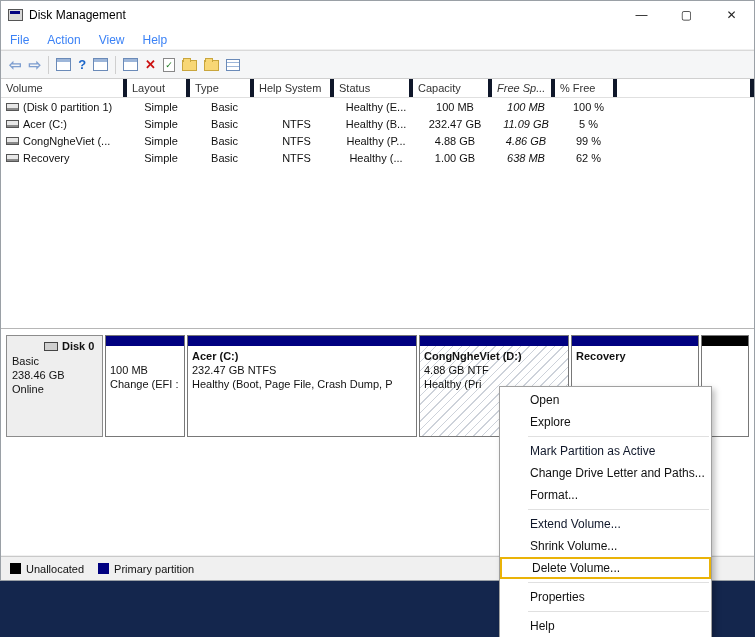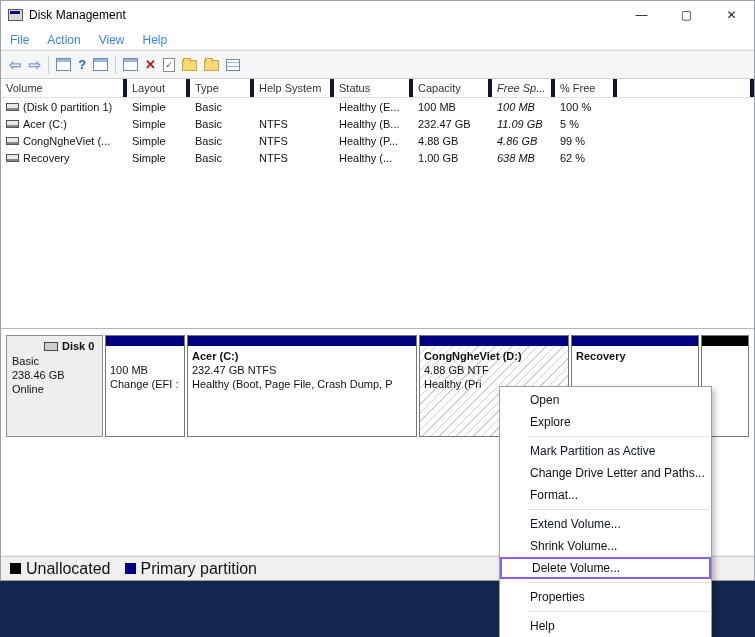--- a/index.html
+++ b/index.html
@@ -85,21 +85,21 @@
   .top-pane {
     height: 250px; background: #ffffff;
     border-bottom: 1px solid #b6b6b6;
     overflow: hidden;
   }
   .vl-header { display: flex; height: 19px; background: #ffffff; border-bottom: 1px solid #e0e0e0; }
   .vl-h {
     font-size: 11px; color: #333; padding: 3px 0 0 5px;
     border-right: 4px solid #0f172a; overflow: hidden; white-space: nowrap;
   }
-  .vl-row { display: flex; height: 17px; align-items: center; }
+  .vl-row { display: flex; height: 17px; align-items: center; text-align: center; }
   .vl-c { font-size: 11px; color: #111; padding-left: 5px; overflow: hidden; white-space: nowrap; }
   .c0 { width: 126px; } .c1 { width: 63px; } .c2 { width: 64px; }
   .c3 { width: 80px; } .c4 { width: 79px; } .c5 { width: 79px; }
   .c6 { width: 63px; font-style: italic; } .c7 { width: 62px; } .c8 { flex: 1; }
   .vol-cell { display: flex; align-items: center; gap: 4px; }
   .vol-icon {
     width: 13px; height: 8px; flex: 0 0 auto;
     background: linear-gradient(#e8e8e8 60%, #8a8a8a 60%);
     border: 1px solid #555;
   }
@@ -124,37 +124,37 @@
     background: repeating-linear-gradient(135deg, #ffffff 0 5px, #cdd2da 5px 6px);
   }
   .p-efi { width: 80px; } .p-c { width: 230px; } .p-d { width: 150px; }
   .p-rec { width: 128px; } .p-un { flex: 1; margin-right: 0; }
 
   
   .legend {
     position: absolute; left: 0; bottom: 0; width: 100%; height: 24px;
     background: #f0f0f0; border-top: 1px solid #c9c9c9;
     display: flex; align-items: center; gap: 14px; padding-left: 9px;
-    font-size: 16px; color: #111;
+    font-size: 11px; color: #111;
   }
   .legend-item { display: flex; align-items: center; gap: 5px; }
   .sw { width: 11px; height: 11px; display: inline-block; }
   .sw-black { background: #000000; }
   .sw-navy { background: #000080; }
 
   
   .ctx {
     position: absolute; left: 499px; top: 386px; width: 213px;
     background: #ffffff; border: 1px solid #a0a0a0;
     box-shadow: 3px 3px 6px rgba(0,0,0,0.25);
     padding: 2px 0; font-size: 12px; color: #111;
   }
   .ctx-item { height: 22px; line-height: 22px; padding-left: 30px; white-space: nowrap; }
   .ctx-item.disabled { color: #0f172a; }
-  .ctx-item.highlight { border: 2px solid #8b5cf6; line-height: 18px; }
+  .ctx-item.highlight { border: 2px solid #eab308; line-height: 18px; }
   .ctx-sep { height: 1px; background: #e0e0e0; margin: 3px 2px 3px 28px; }
 </style>
 </head>
 <body>
 
 <div class="window">
 
   <div class="titlebar">
     <span class="app-icon"></span>
     <span class="title-text">Disk Management</span>

